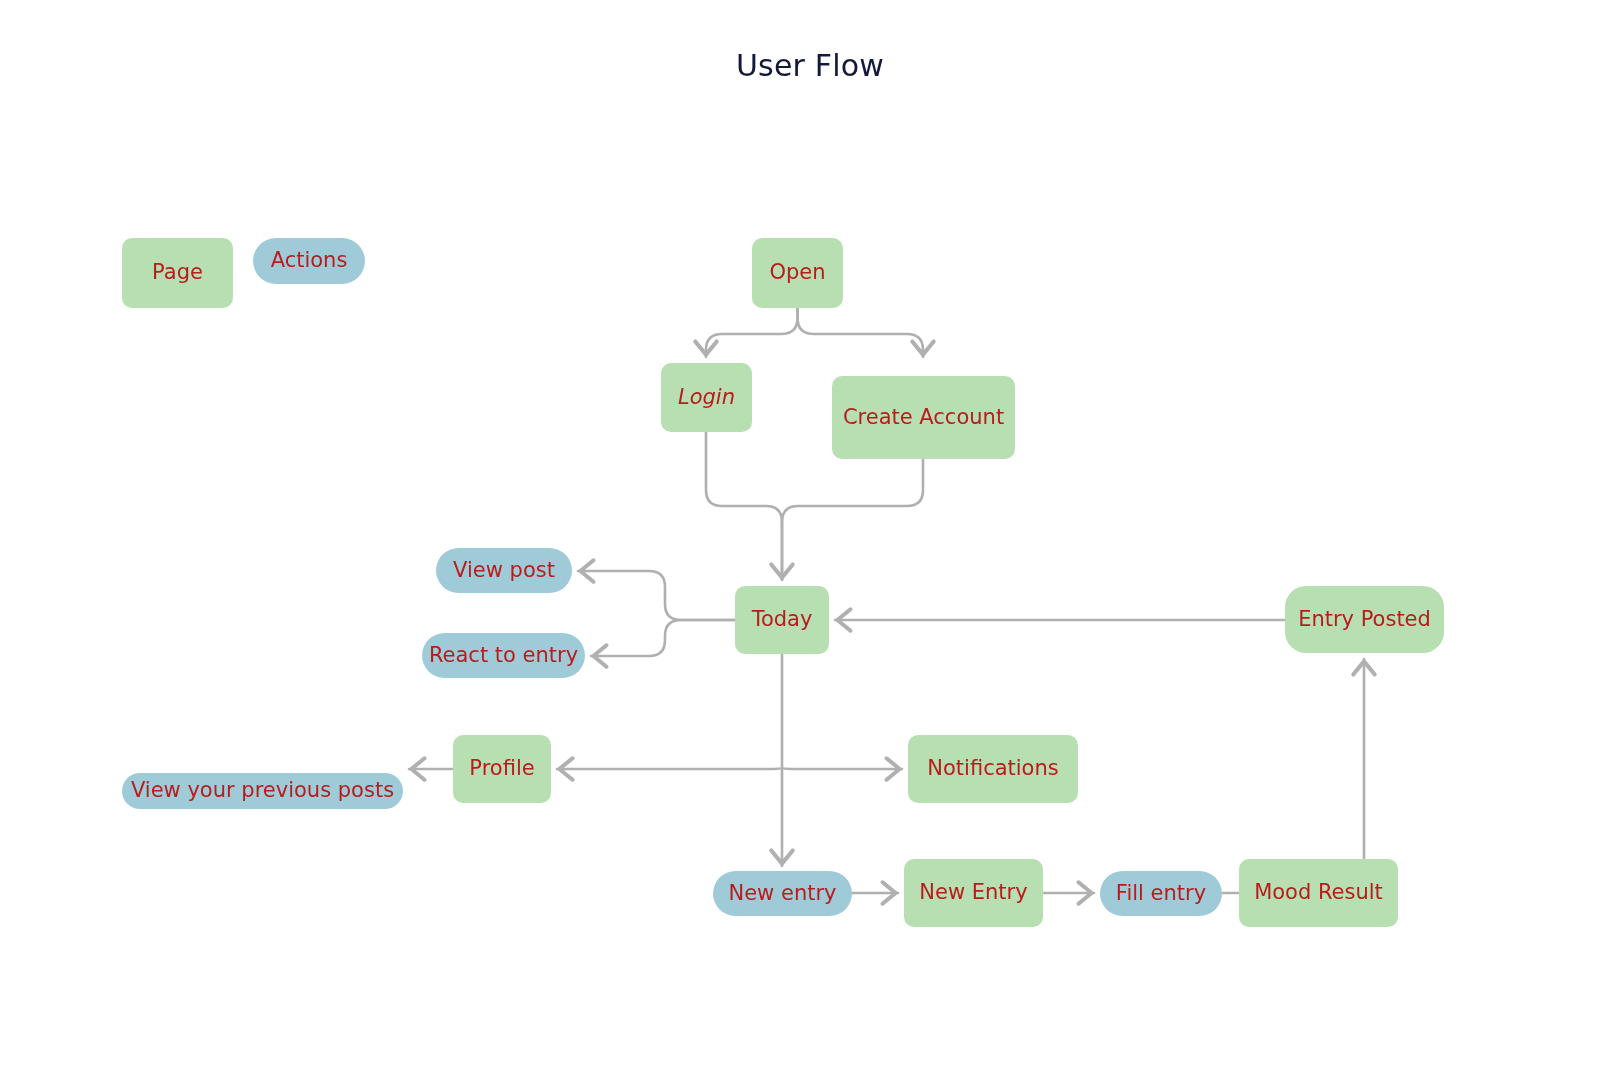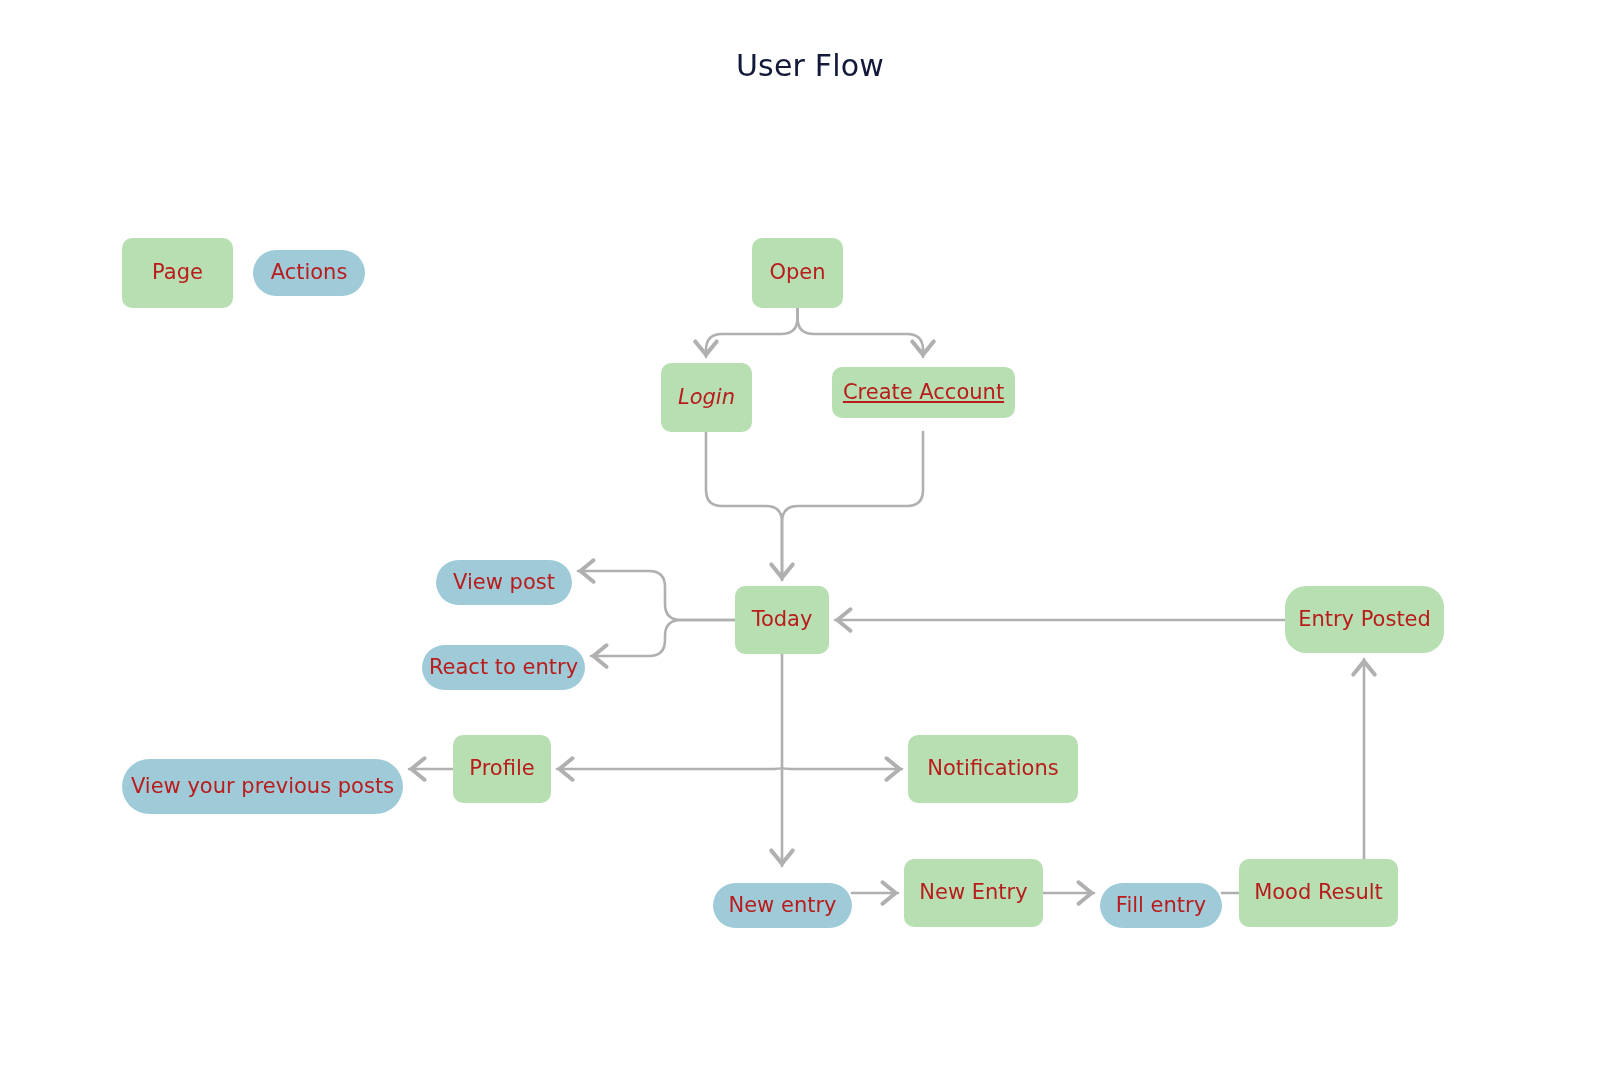--- a/index.html
+++ b/index.html
@@ -52,21 +52,20 @@
     white-space: nowrap;
     user-select: none;
   }
   .node.page {
     background: #b7dfb2;
     border-radius: 10px;
   }
   .node.action {
     background: #9fcbd9;
     border-radius: 999px;
-    margin-top: 12px;
   }
 </style>
 </head>
 <body>
 
 <div id="canvas">
 
   <div class="diagram-title">User Flow</div>
 
   <svg id="flow-svg" viewBox="0 0 1620 1080" xmlns="http://www.w3.org/2000/svg">
@@ -123,41 +122,41 @@
   </div>
 
   <div class="node page" style="left:752px; top:238px; width:91px; height:70px;">
     <span>Open</span>
   </div>
 
   <div class="node page" style="left:661px; top:363px; width:91px; height:69px;font-style:italic;">
     <span>Login</span>
   </div>
 
-  <div class="node page" style="left:832px; top:367px; width:183px; height:51px;text-decoration:underline;">
+  <div class="node page" style="left:832px; top:376px; width:183px; height:83px;">
     <span>Create Account</span>
   </div>
 
   <div class="node action" style="left:436px; top:548px; width:136px; height:45px;">
     <span>View post</span>
   </div>
 
   <div class="node page" style="left:735px; top:586px; width:94px; height:68px;">
     <span>Today</span>
   </div>
 
   <div class="node page" style="left:1285px; top:586px; width:159px; height:67px;border-radius:21px;">
     <span>Entry Posted</span>
   </div>
 
   <div class="node action" style="left:422px; top:633px; width:163px; height:45px;">
     <span>React to entry</span>
   </div>
 
-  <div class="node action" style="left:122px; top:747px; width:281px; height:55px;">
+  <div class="node action" style="left:122px; top:773px; width:281px; height:36px;">
     <span>View your previous posts</span>
   </div>
 
   <div class="node page" style="left:453px; top:735px; width:98px; height:68px;">
     <span>Profile</span>
   </div>
 
   <div class="node page" style="left:908px; top:735px; width:170px; height:68px;">
     <span>Notifications</span>
   </div>

